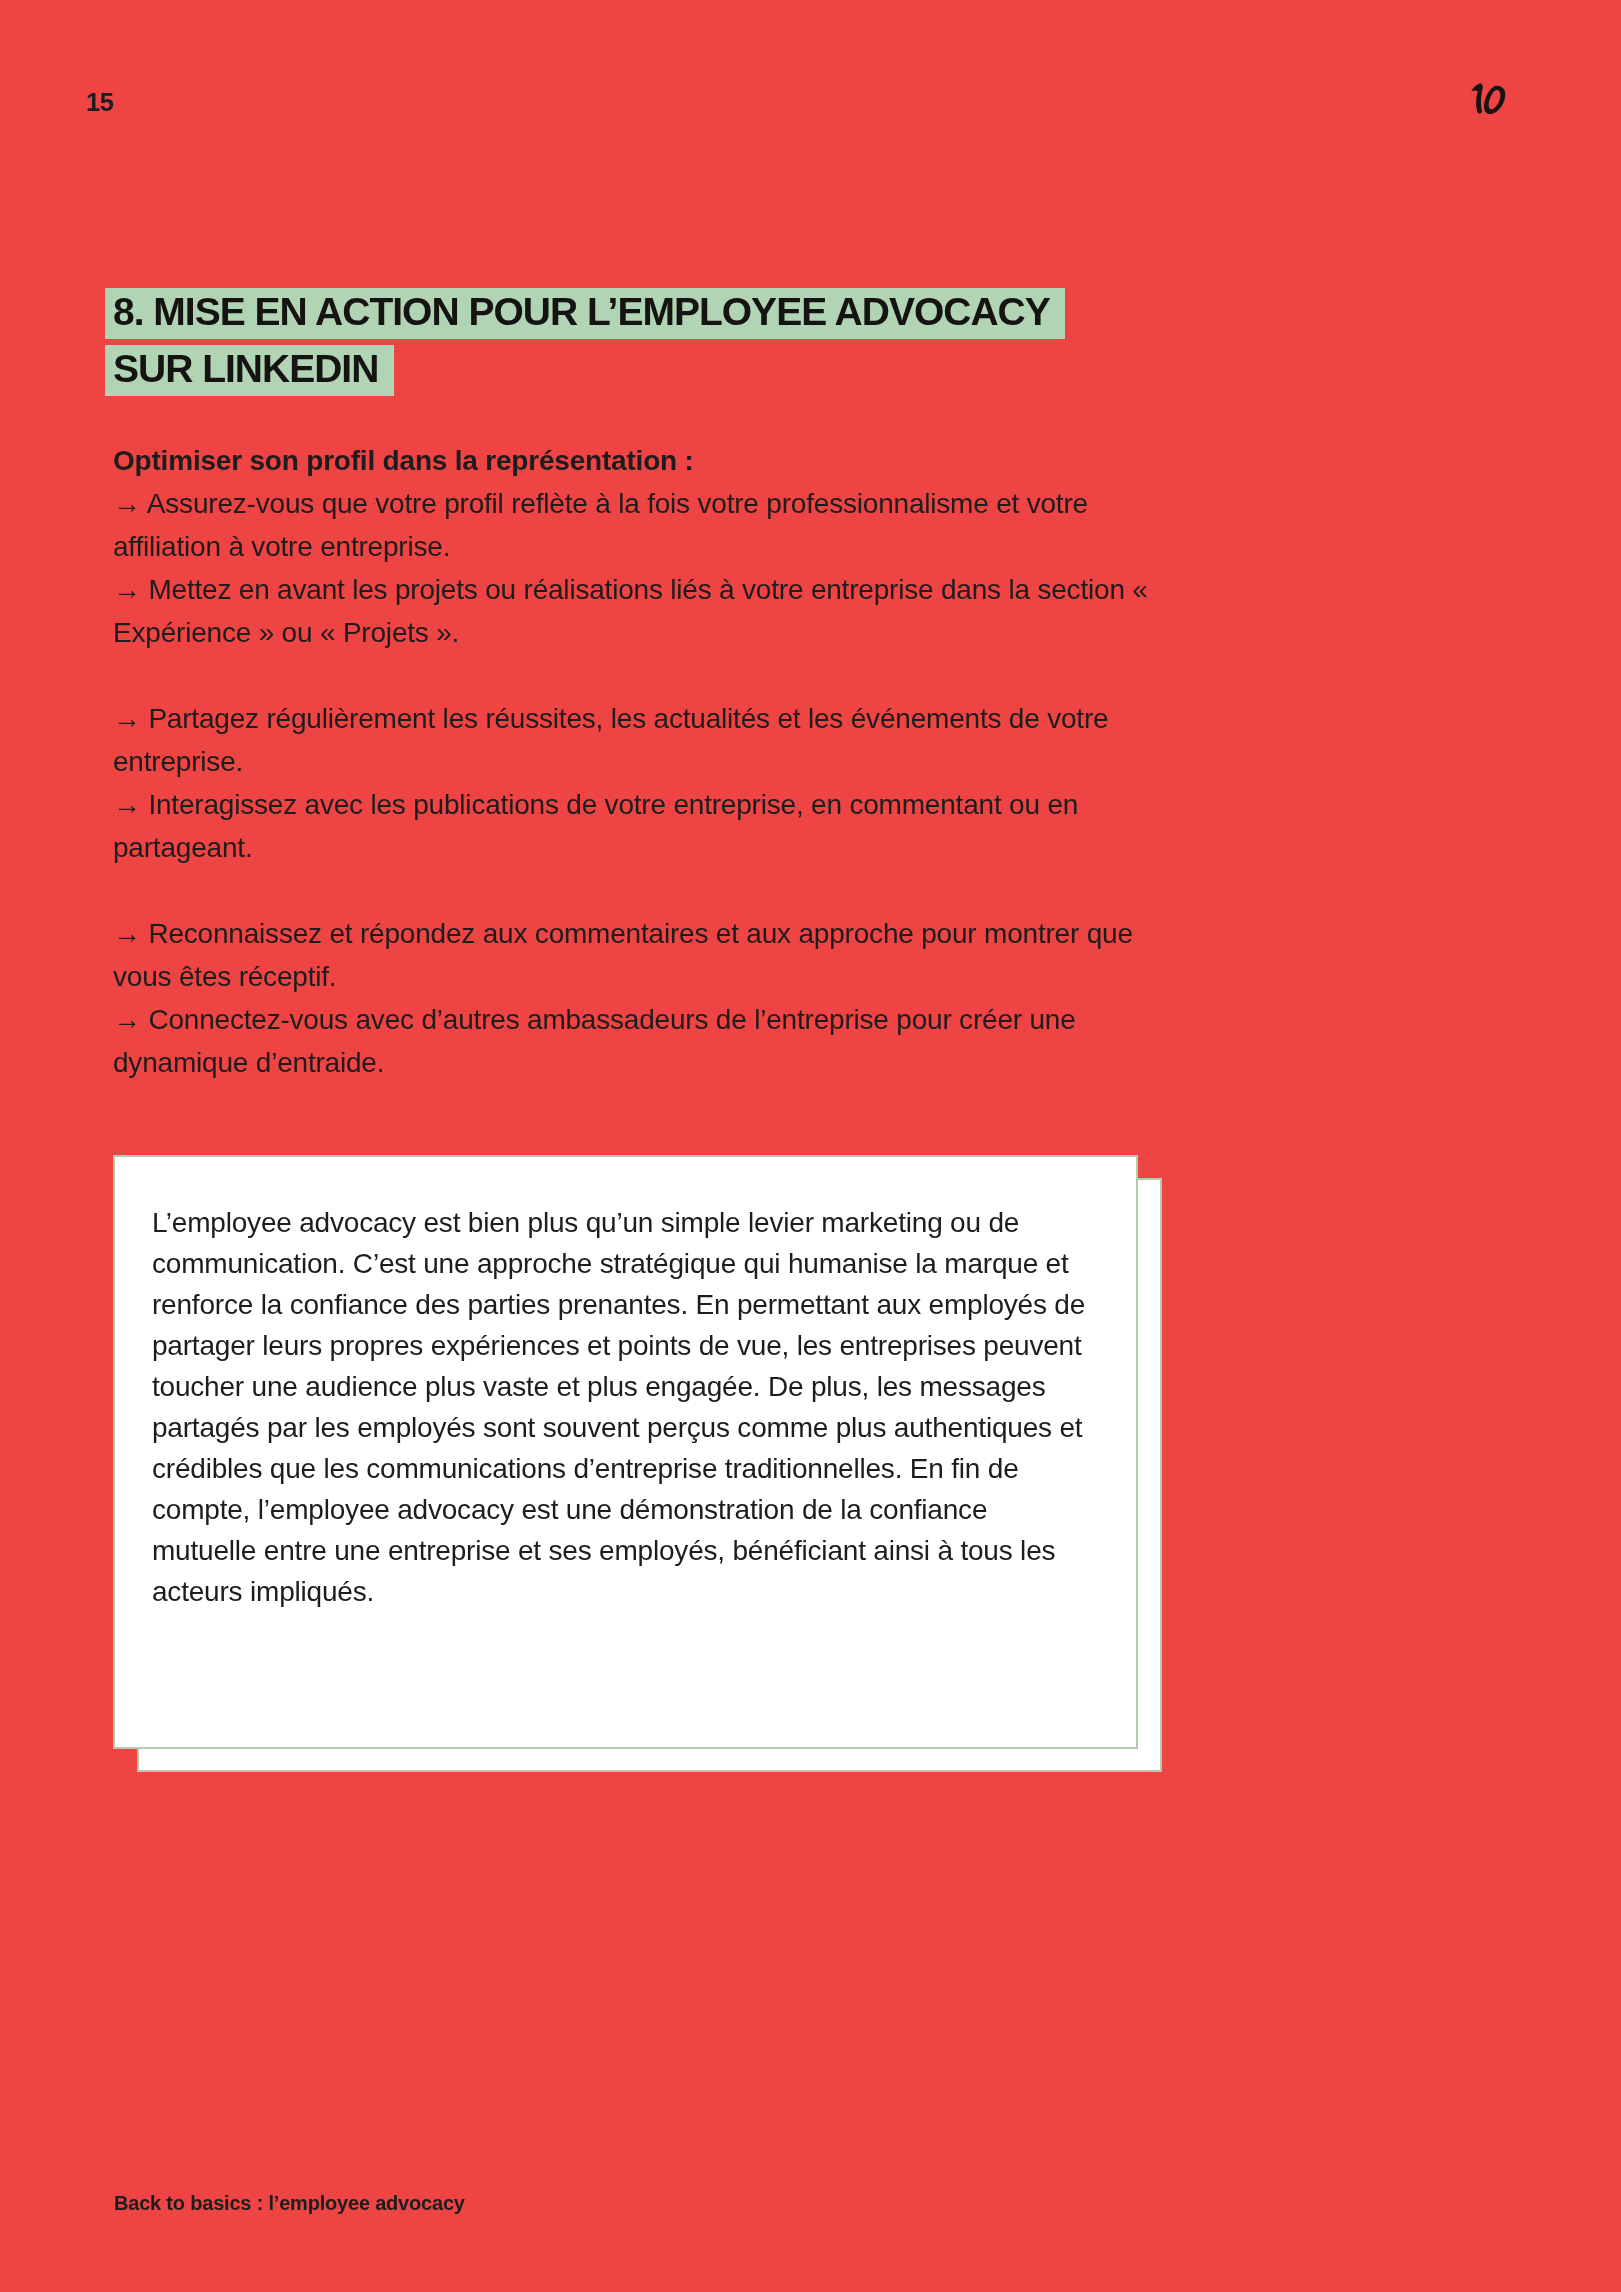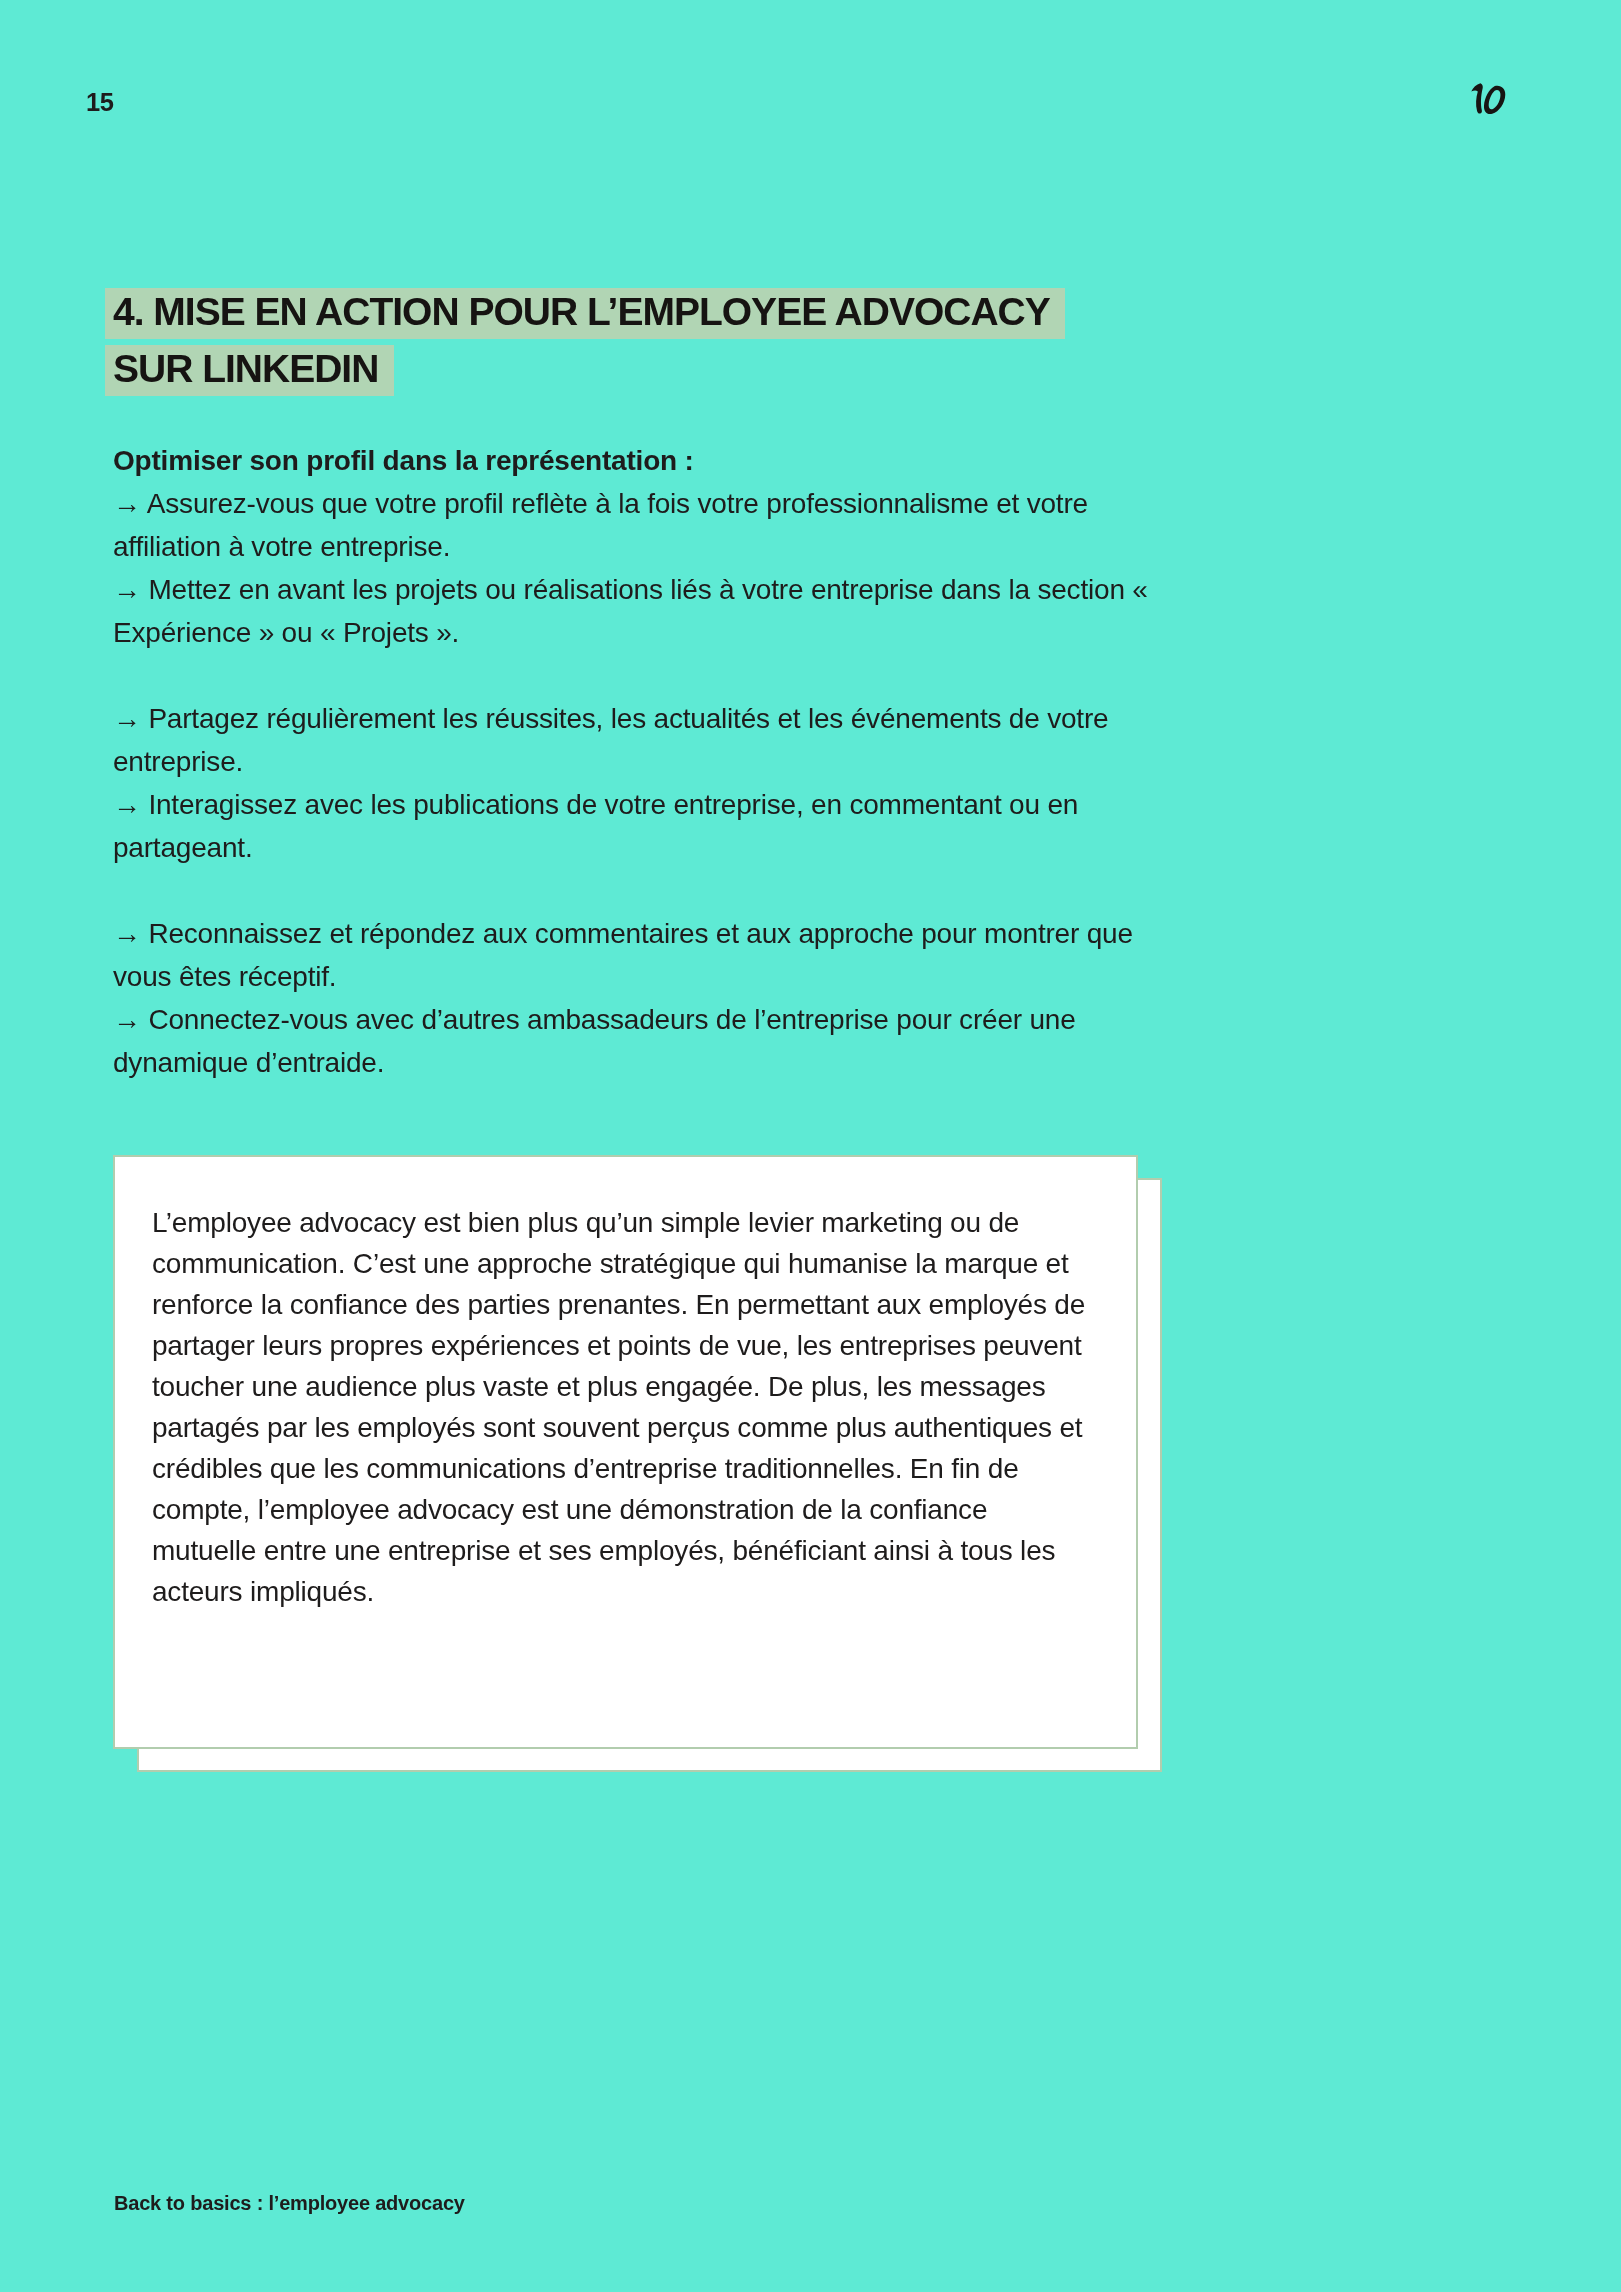--- a/index.html
+++ b/index.html
@@ -1,19 +1,19 @@
 <!DOCTYPE html>
 <html><head>
 <meta charset="utf-8">
 <style>
   html,body{margin:0;padding:0;background:#ffffff;}
   .page{
     position:relative;
     width:1621px;height:2293px;
-    background:#5eead4;
+    background:#ef4444;
     font-family:"Liberation Sans",sans-serif;
     color:#1e1c1c;
     overflow:hidden;
   }
   .page-number{
     position:absolute;left:86px;top:88px;
     font-size:25.5px;font-weight:700;letter-spacing:-0.5px;
   }
   .logo{
     position:absolute;left:1466px;top:80px;width:41px;height:37px;
@@ -77,21 +77,21 @@
   <div class="logo">
     <svg viewBox="0 0 44 40" width="41" height="37">
       <path d="M15.5 3.5 C11 5 7.5 8 5.5 12.5 C8.5 10.8 11 10.9 12.6 12.3 C10.6 19 10 26.5 11.8 33.5 C12.3 35.4 13.4 36.6 15.2 36.2 C16.9 35.8 17.3 34.2 16.9 32.4 C15.5 26.3 15.8 17.4 17.8 9.3 C18.4 6.8 17.8 4.6 15.5 3.5 Z" fill="#171513"></path>
       <path d="M31 6.5 C37.5 5 42.5 9 42.3 16 C42 25 35.8 34.5 28.2 36.5 C22.5 38 18.8 34 19.3 27.5 C19.9 19.3 24.5 9.9 31 6.5 Z M30.8 11.5 C26.9 15.2 24.1 22.3 24.4 27.9 C24.6 31.3 26.6 32.6 29.4 31 C34.3 28.2 37.6 20.4 37 14.8 C36.7 11.4 34 9.8 30.8 11.5 Z" fill="#171513" fill-rule="evenodd"></path>
     </svg>
   </div>
 
   <div class="content">
 
     <div class="headline">
-      <div class="hl-line">4. MISE EN ACTION POUR L’EMPLOYEE ADVOCACY</div>
+      <div class="hl-line">8. MISE EN ACTION POUR L’EMPLOYEE ADVOCACY</div>
       <div class="hl-line">SUR LINKEDIN</div>
     </div>
 
     <div class="sec">
       <p class="sec-title">Optimiser son profil dans la représentation :</p>
       <p>→ Assurez-vous que votre profil reflète à la fois votre professionnalisme et votre affiliation à votre entreprise.</p>
       <p>→ Mettez en avant les projets ou réalisations liés à votre entreprise dans la section « Expérience » ou « Projets ».</p>
     </div>
 
     <div class="sec">

